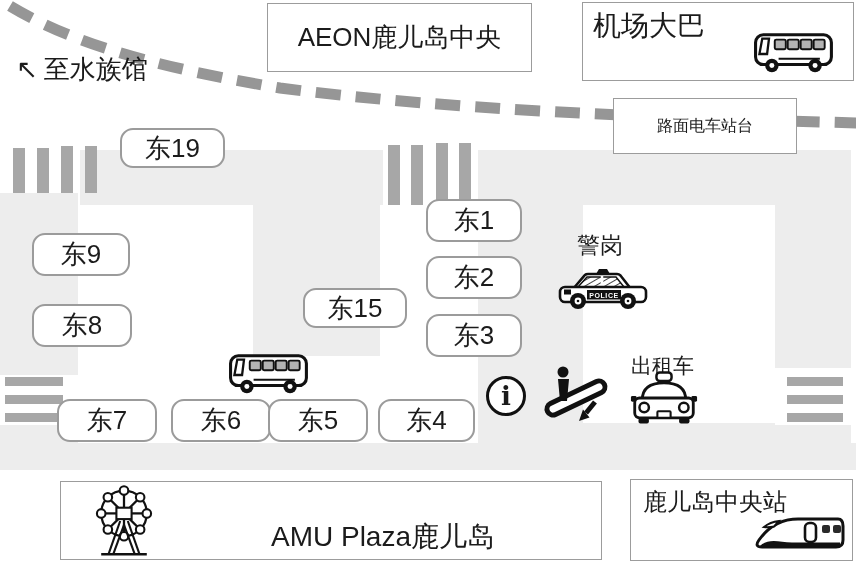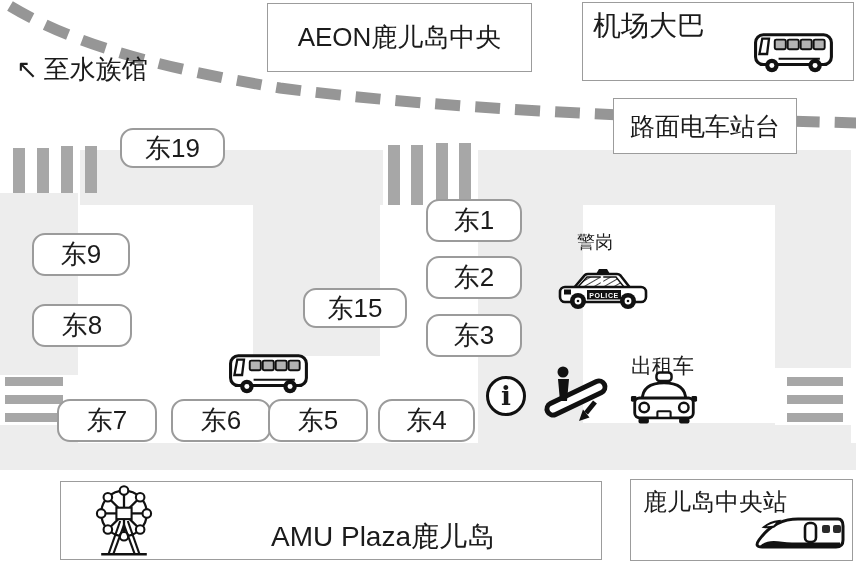--- a/index.html
+++ b/index.html
@@ -11,27 +11,27 @@
   .stripe{position:absolute;background:#a7a7a7;}
   .mapbox{position:absolute;background:#fff;border:1.5px solid #9c9c9c;box-sizing:border-box;}
   .pill{position:absolute;background:#fff;border:2px solid #9b9b9b;border-radius:13px;
         box-sizing:border-box;display:flex;align-items:center;justify-content:center;
         font-size:26px;font-weight:500;letter-spacing:0;}
   .label{position:absolute;white-space:nowrap;font-weight:500;}
   .center{display:flex;align-items:center;justify-content:center;}
   #aeon-box{left:267px;top:3px;width:265px;height:69px;font-size:26px;}
   #airport-box{left:582px;top:2px;width:272px;height:79px;}
   #airport-label{left:10px;top:4px;font-size:28px;position:absolute;}
-  #tram-box{left:613px;top:98px;width:184px;height:56px;font-size:25px;}
+  #tram-box{left:613px;top:98px;width:184px;height:56px;font-size:16px;}
   #amu-box{left:60px;top:481px;width:542px;height:79px;display:flex;align-items:center;}
   #amu-label{flex:1;text-align:center;font-size:28px;margin-top:32px;}
   #station-box{left:630px;top:479px;width:223px;height:82px;}
   #station-label{position:absolute;left:12px;top:6px;font-size:24px;}
   #aquarium-note{left:16px;top:52px;font-size:26px;display:flex;gap:6px;align-items:center;}
-  #police-label{left:577px;top:230px;font-size:18px;}
+  #police-label{left:577px;top:230px;font-size:23px;}
   #taxi-label{left:631px;top:352px;font-size:21px;}
   #info-icon{left:486px;top:376px;width:40px;height:40px;border:3.5px solid #111;
              border-radius:50%;box-sizing:border-box;background:#fff;
              font-family:"DejaVu Serif","Liberation Serif",serif;font-weight:bold;
              font-size:26px;line-height:1;}
   svg{display:block;}
 </style>
 </head>
 <body>
 
@@ -103,21 +103,21 @@
   <div class="pill" style="left:120px;top:128px;width:105px;height:40px;">东19</div>
   <div class="pill" style="left:32px;top:233px;width:98px;height:43px;">东9</div>
   <div class="pill" style="left:32px;top:304px;width:100px;height:43px;">东8</div>
   <div class="pill" style="left:426px;top:199px;width:96px;height:43px;">东1</div>
   <div class="pill" style="left:426px;top:256px;width:96px;height:43px;">东2</div>
   <div class="pill" style="left:426px;top:314px;width:96px;height:43px;">东3</div>
   <div class="pill" style="left:303px;top:288px;width:104px;height:40px;">东15</div>
   <div class="pill" style="left:57px;top:399px;width:100px;height:43px;">东7</div>
   <div class="pill" style="left:171px;top:399px;width:100px;height:43px;">东6</div>
   <div class="pill" style="left:268px;top:399px;width:100px;height:43px;">东5</div>
-  <div class="pill" style="left:378px;top:399px;width:97px;height:43px;border-radius:14px;">东4</div>
+  <div class="pill" style="left:378px;top:399px;width:97px;height:43px;">东4</div>
 
   <svg class="abs" style="left:222px;top:351px;" width="92" height="48" viewBox="0 0 92 50">
     <rect x="7" y="5" width="79" height="31" rx="8" fill="#fff" stroke="#111" stroke-width="3.2"></rect>
     <path d="M14 9 L21 9 L19 25 L11 25 Z" fill="#fff" stroke="#111" stroke-width="2.4"></path>
     <rect x="27" y="10" width="11.5" height="10" rx="1.5" fill="#b3b3b3" stroke="#111" stroke-width="2"></rect>
     <rect x="40.5" y="10" width="11.5" height="10" rx="1.5" fill="#b3b3b3" stroke="#111" stroke-width="2"></rect>
     <rect x="54" y="10" width="11.5" height="10" rx="1.5" fill="#b3b3b3" stroke="#111" stroke-width="2"></rect>
     <rect x="67.5" y="10" width="11.5" height="10" rx="1.5" fill="#b3b3b3" stroke="#111" stroke-width="2"></rect>
     <line x1="31" y1="30" x2="74" y2="30" stroke="#111" stroke-width="2"></line>
     <circle cx="24" cy="37" r="7" fill="#111"></circle>

